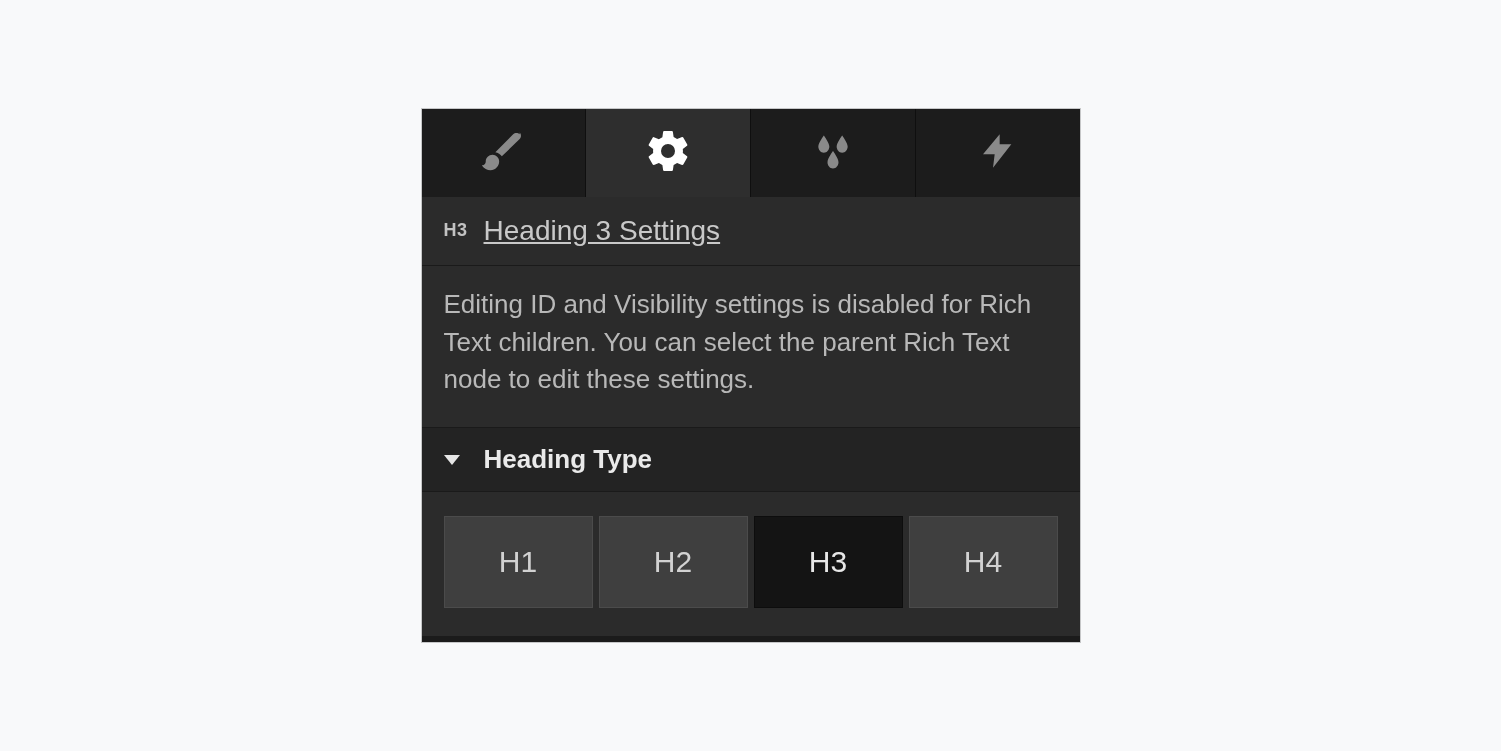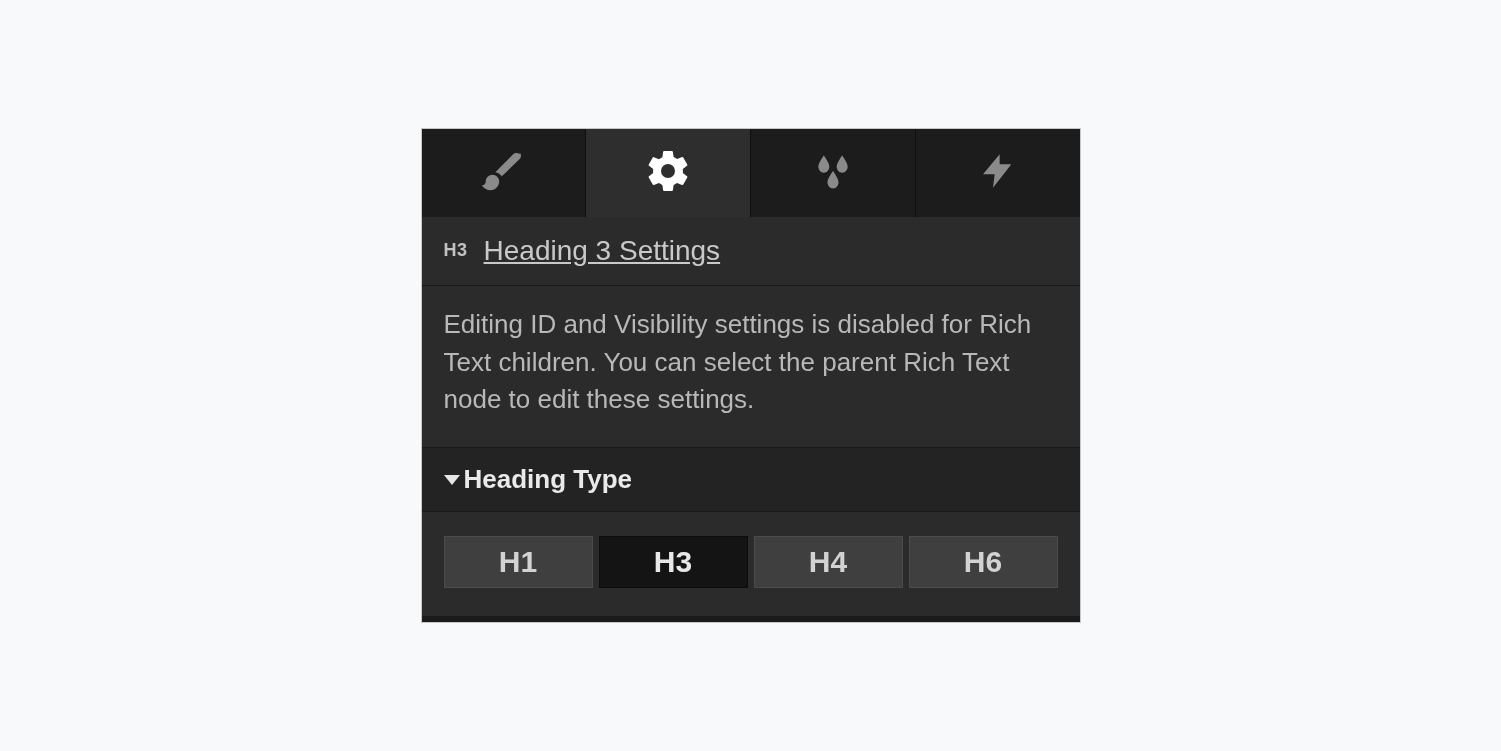--- a/index.html
+++ b/index.html
@@ -70,21 +70,21 @@
     line-height: 1.45;
     color: #b8b8b8;
     background: #2b2b2b;
     border-bottom: 1px solid #1a1a1a;
   }
 
   
   .section-header {
     display: flex;
     align-items: center;
-    gap: 4px;
+    gap: 24px;
     padding: 16px 22px;
     background: #232323;
     border-bottom: 1px solid #1a1a1a;
     cursor: pointer;
   }
   .section-caret {
     width: 0; height: 0;
     border-left: 8px solid transparent;
     border-right: 8px solid transparent;
     border-top: 10px solid #e6e6e6;
@@ -97,25 +97,25 @@
 
   
   .htype-row {
     display: flex;
     gap: 6px;
     padding: 24px 22px 28px 22px;
     background: #2b2b2b;
   }
   .htype-btn {
     flex: 1;
-    height: 52px;
+    height: 92px;
     background: #3f3f3f;
     color: #d2d2d2;
     font-size: 30px;
-    font-weight: 700;
+    font-weight: 400;
     display: flex;
     align-items: center;
     justify-content: center;
     cursor: pointer;
     border: 1px solid #4b4b4b;
   }
   .htype-btn.selected {
     background: #141414;
     color: #e8e8e8;
     border-color: #0d0d0d;
@@ -168,20 +168,20 @@
 
   <div class="description">Editing ID and Visibility settings is disabled for Rich Text children. You can select the parent Rich Text node to edit these settings.</div>
 
   <div class="section-header">
     <span class="section-caret"></span>
     <span class="section-title">Heading Type</span>
   </div>
 
   <div class="htype-row">
     <div class="htype-btn">H1</div>
+    <div class="htype-btn">H2</div>
     <div class="htype-btn selected">H3</div>
     <div class="htype-btn">H4</div>
-    <div class="htype-btn">H6</div>
   </div>
 
   <div class="panel-footer-line"></div>
 
 </div>
 
 </body></html>

